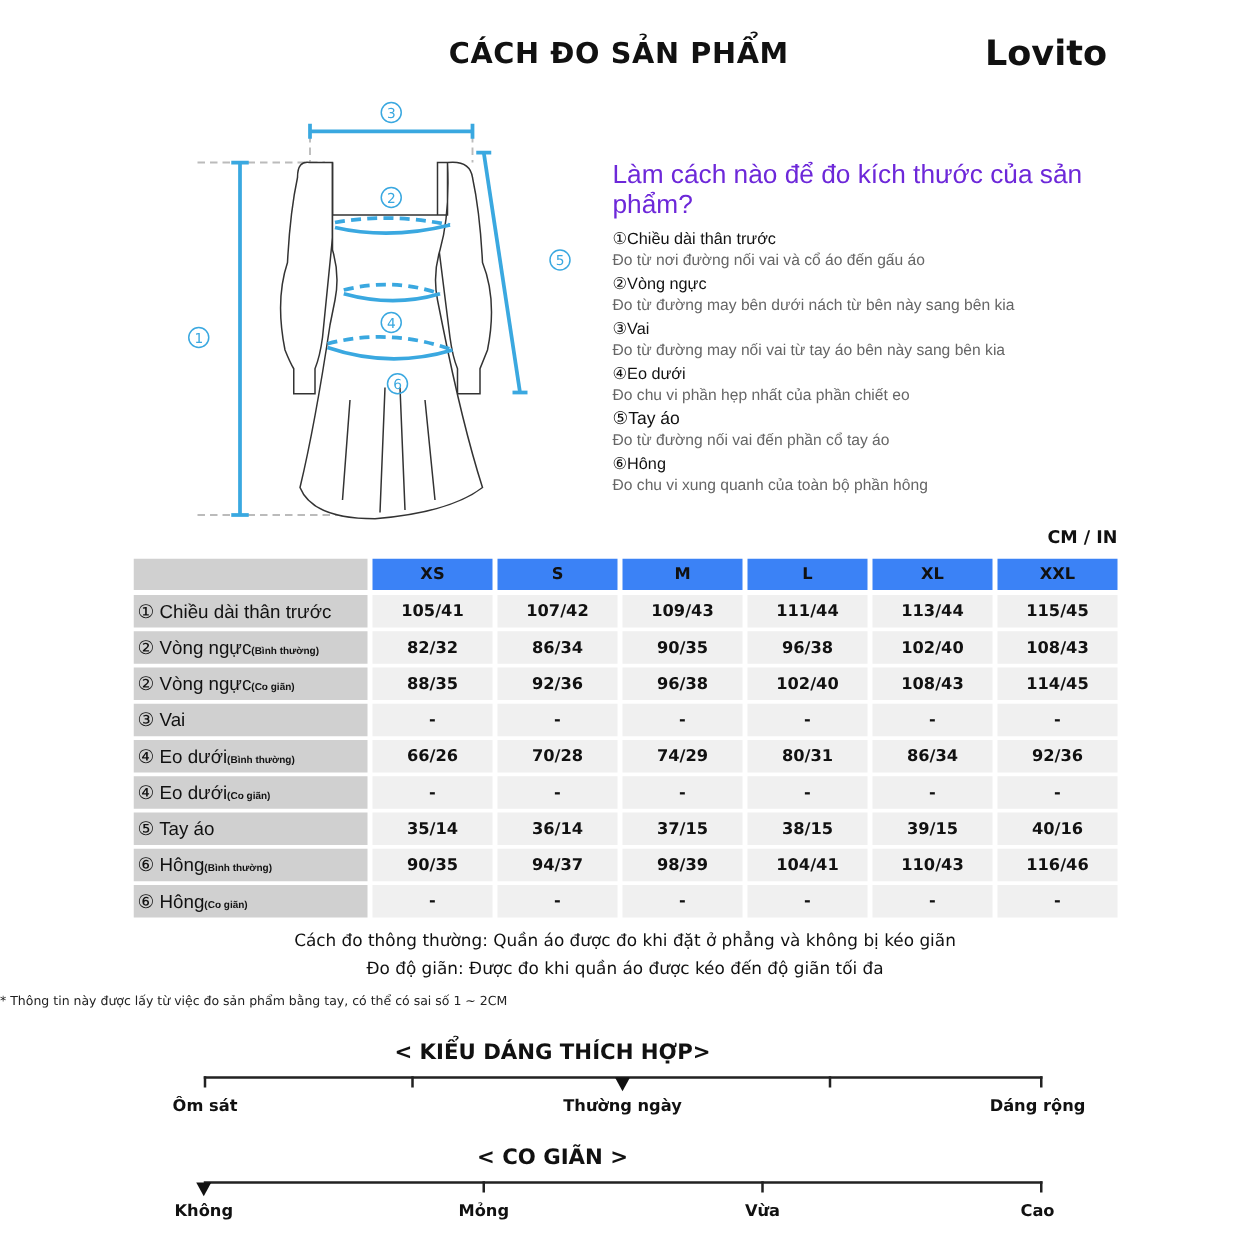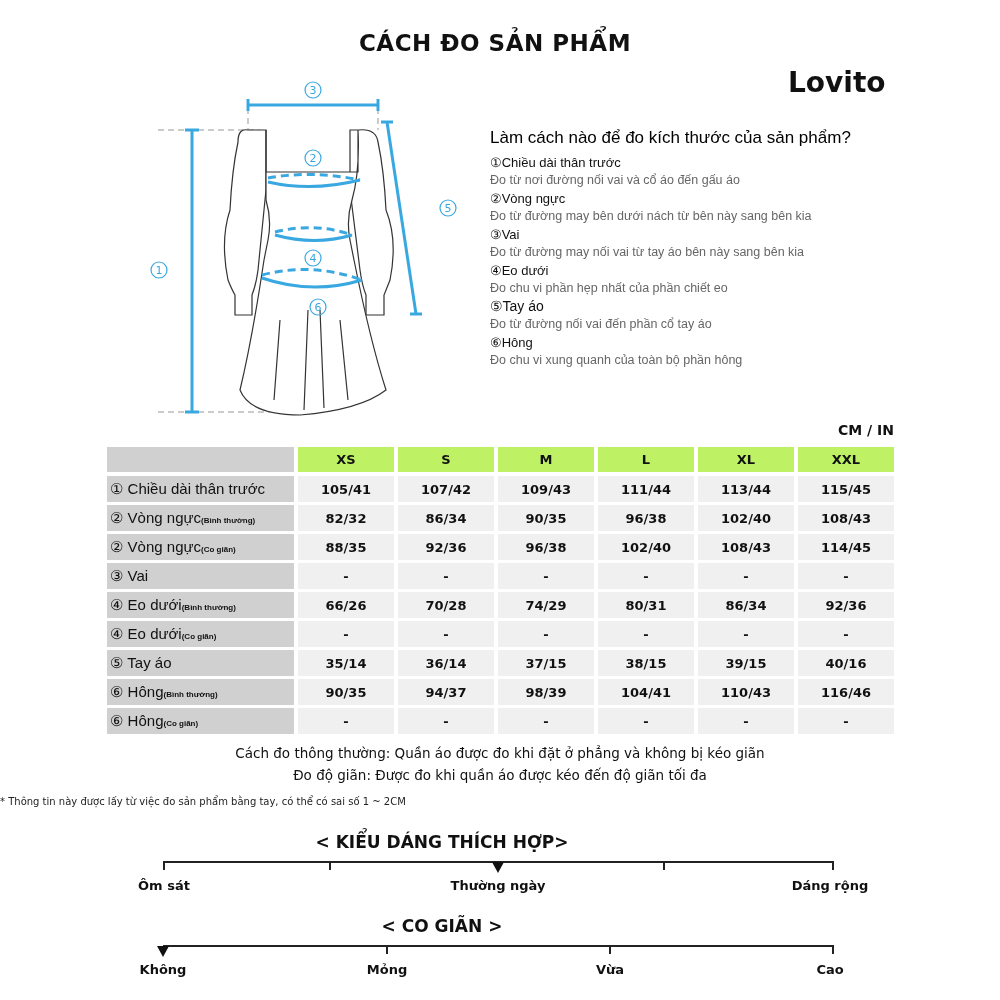--- a/index.html
+++ b/index.html
@@ -1,45 +1,45 @@
 <!DOCTYPE html>
 <html><head>
 <meta charset="utf-8">
 <style>
   html, body { margin:0; padding:0; background:#ffffff; }
   body { width:1000px; height:1000px; position:relative; overflow:hidden;
          font-family:"DejaVu Sans", "Liberation Sans", sans-serif; color:#111; }
   .abs { position:absolute; }
   .title { left:0; width:990px; top:30px; text-align:center; font-size:23px; font-weight:bold; letter-spacing:0.5px; }
-  .brand { left:788px; top:26px; font-size:28px; font-weight:bold;margin-top:40px; }
+  .brand { left:788px; top:26px; font-size:28px; font-weight:bold; }
 
   
   .diagram { left:140px; top:70px; width:340px; height:350px; }
 
   
   .howto { left:490px; top:128px; width:400px; }
-  .howto h3 { margin:0 0 6px 0; font-size:17px; font-weight:normal; font-family:"Liberation Sans", sans-serif; color:#000000; }
+  .howto h3 { margin:0 0 6px 0; font-size:21px; font-weight:normal; font-family:"Liberation Sans", sans-serif; color:#6d28d9; }
   .howto .item-title { font-size:13px; font-family:"Liberation Sans", sans-serif; color:#111; line-height:17px; }
   .howto .item-title.big { font-size:14px; }
   .howto .item-desc { font-size:12.5px; font-family:"Liberation Sans", sans-serif; color:#666; line-height:19px; margin-bottom:0; }
 
   .unit { left:838px; top:422px; font-size:14px; font-weight:bold; }
 
   
   .table { left:107px; top:447px; width:788px; }
   .row { display:flex; height:26px; margin-bottom:3px; }
   .row.header { height:25px; margin-bottom:4px; }
   .cell { box-sizing:border-box; display:flex; align-items:center; justify-content:center;
           font-size:13px; font-weight:bold; margin-right:4px; }
   .cell:last-child { margin-right:0; }
   .cell.label { width:187px; background:#d0d0d0; justify-content:flex-start; padding-left:3px;
                 font-weight:normal; font-size:15px; font-family:"Liberation Sans", sans-serif; white-space:nowrap; }
   .cell.label .sub { font-size:8px; font-weight:bold; margin-top:4px; }
   .cell.size { width:96px; background:#f0f0f0; }
-  .row.header .cell.size { background:#bef264; }
+  .row.header .cell.size { background:#3b82f6; }
   .row.header .cell.label { background:#d0d0d0; }
 
   .notes { left:0; width:1000px; top:742px; text-align:center; font-size:13.5px; line-height:22px; }
   .footnote { left:0; width:1000px; top:796px; text-align:left; font-size:10px; color:#222; }
 
   .scale-title { left:0; width:884px; text-align:center; font-size:17px; font-weight:bold; }
   .scale-line { height:2px; background:#222; }
   .tick { width:2px; height:9px; background:#222; }
   .marker { width:0; height:0; border-left:6px solid transparent; border-right:6px solid transparent; border-top:11px solid #111; }
   .scale-label { font-size:13px; font-weight:bold; white-space:nowrap; transform:translateX(-50%); }

